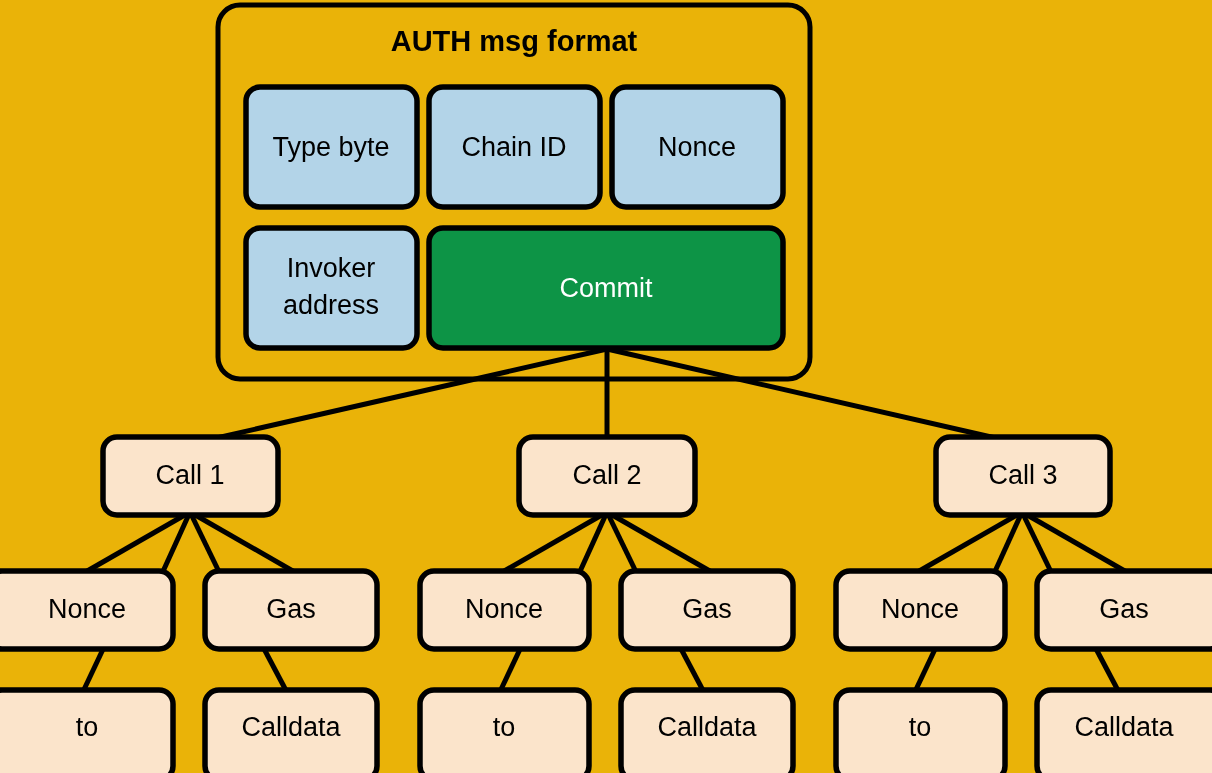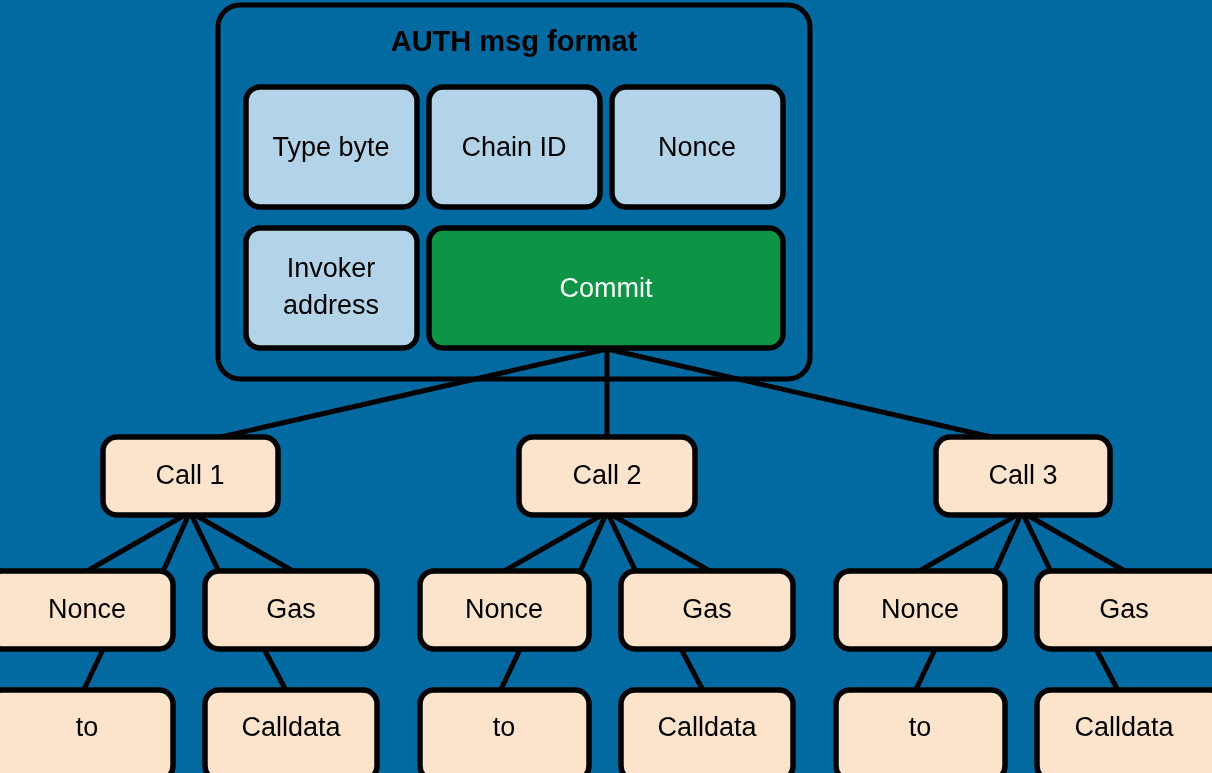--- a/index.html
+++ b/index.html
@@ -4,21 +4,21 @@
 <style>
   html, body {
     margin: 0;
     padding: 0;
     background: #ffffff;
   }
   #stage {
     position: relative;
     width: 1212px;
     height: 773px;
-    background: #0369a1;
+    background: #eab308;
     overflow: hidden;
     font-family: "Liberation Sans", sans-serif;
   }
   #diagram { display: block; }
   .node-label {
     font-family: "Liberation Sans", sans-serif;
     font-size: 27px;
     fill: #000000;
     text-anchor: middle;
     dominant-baseline: middle;

